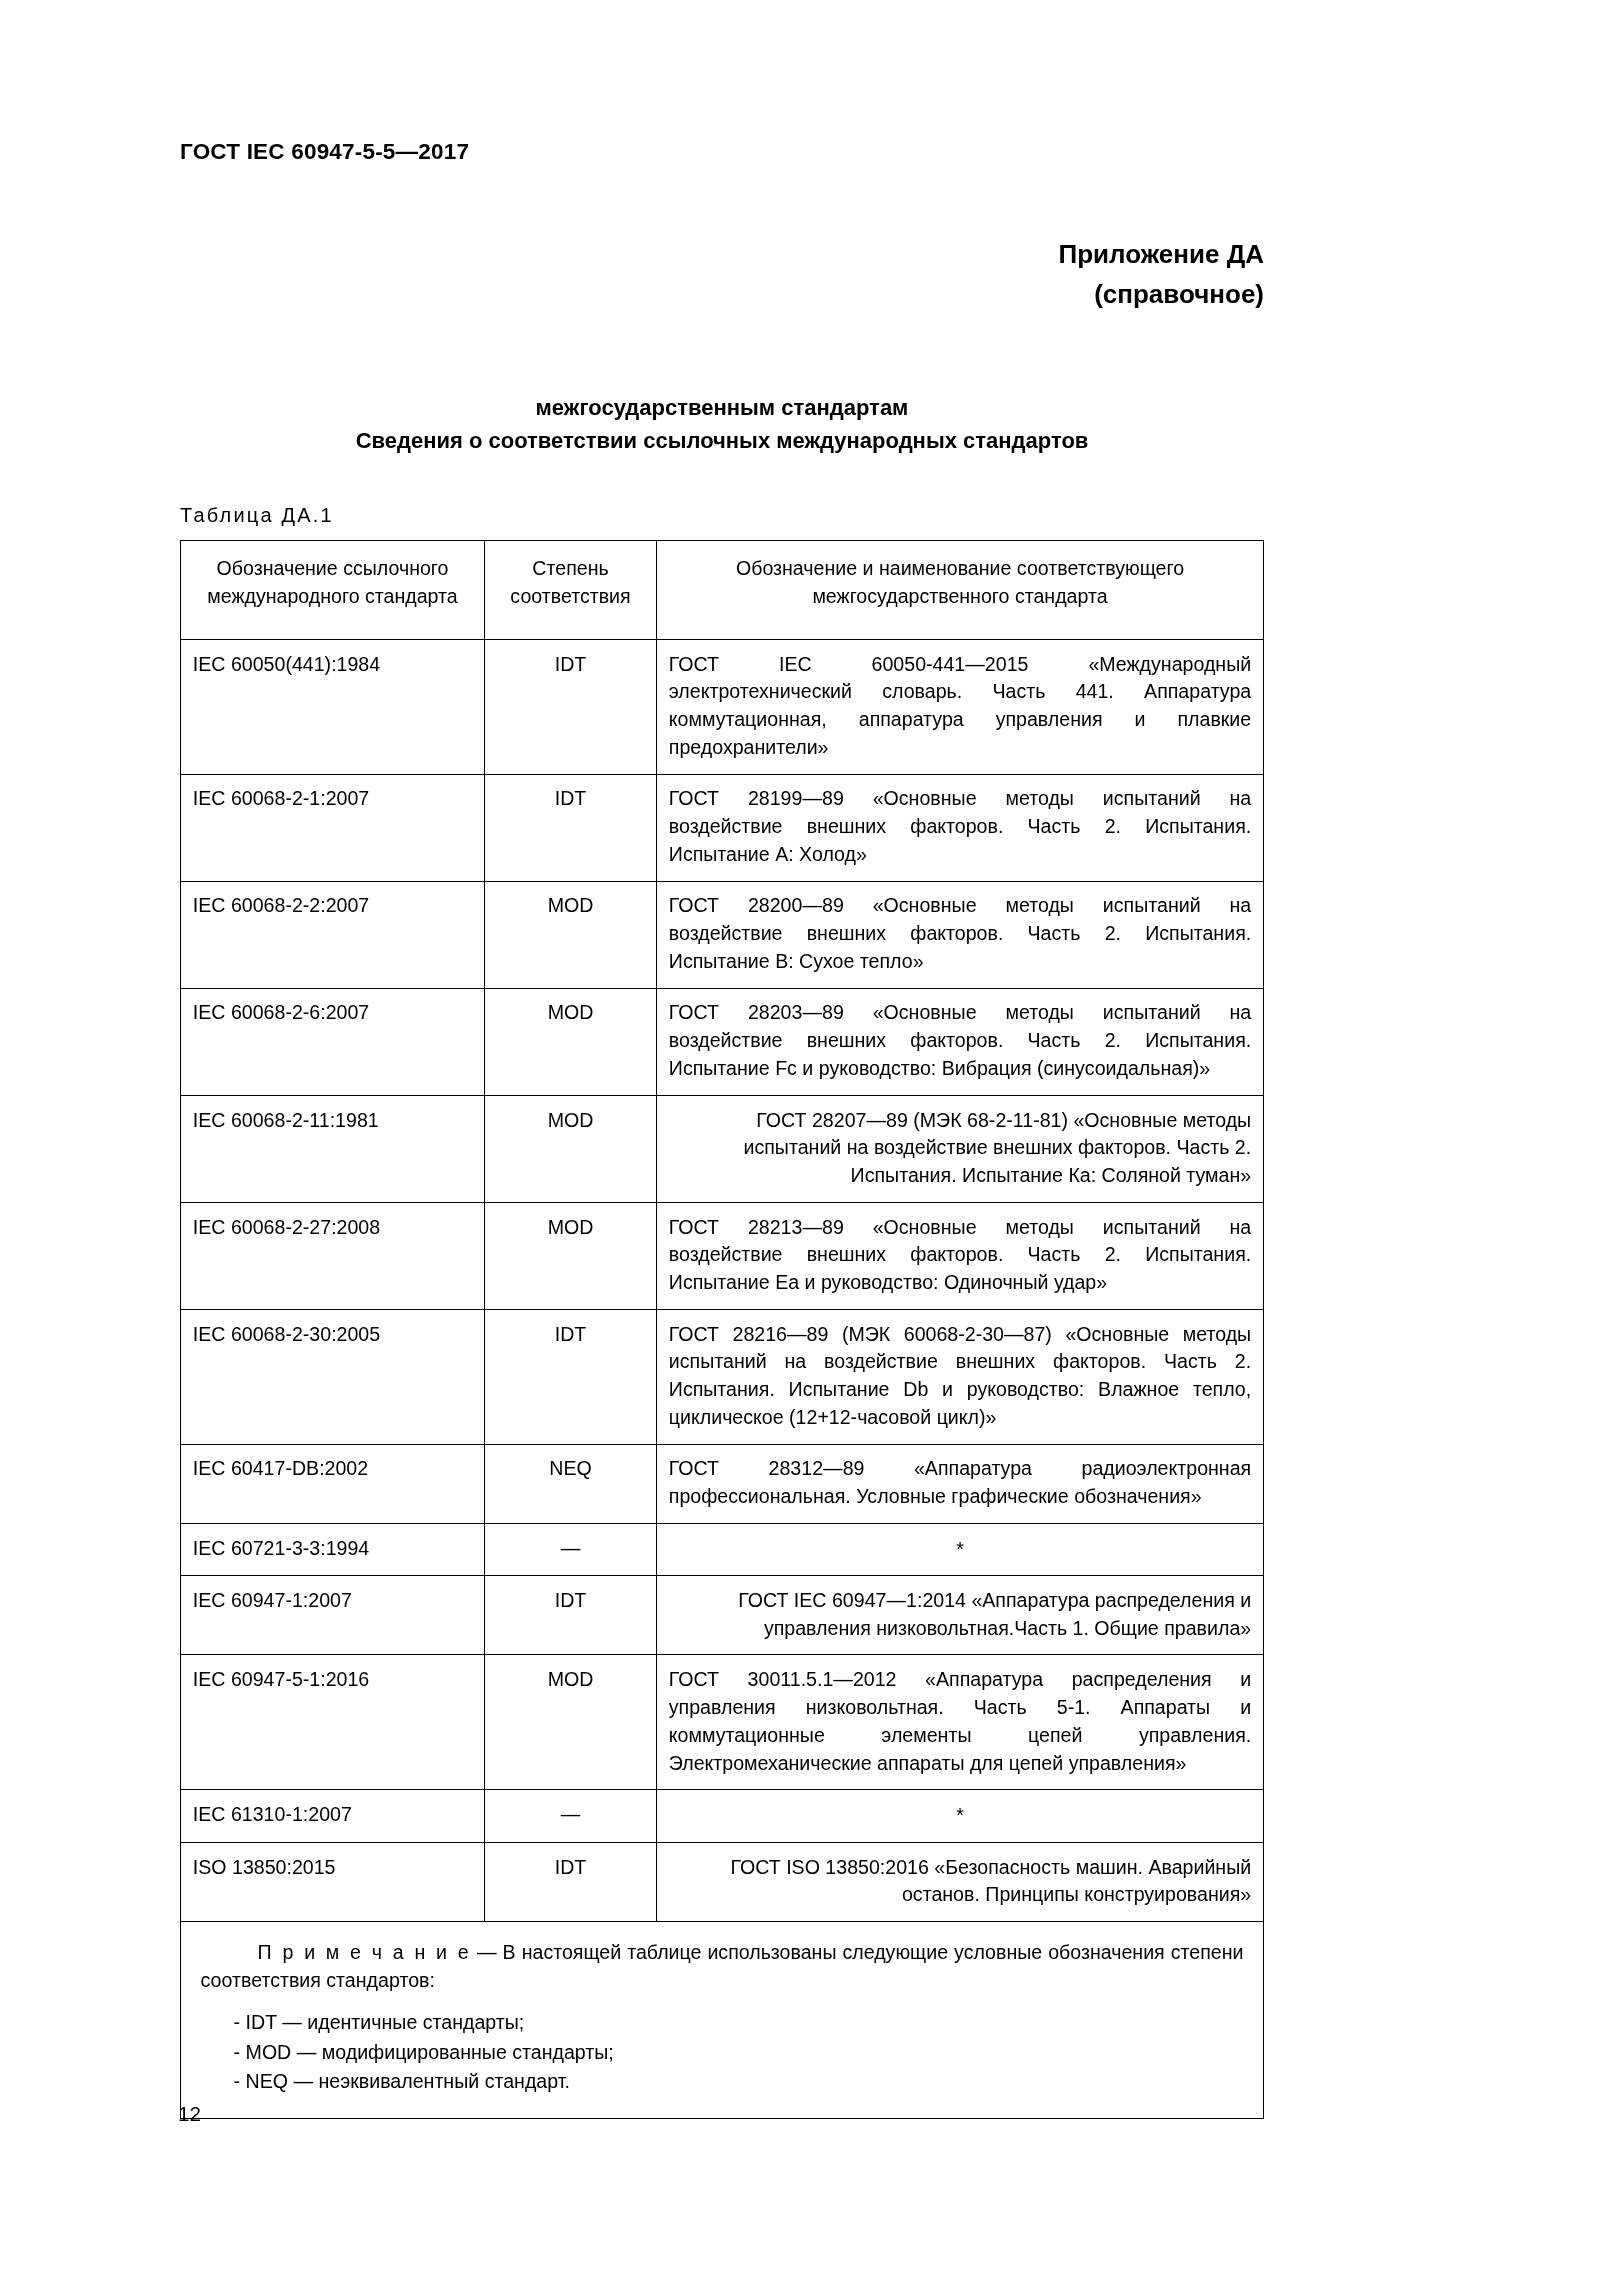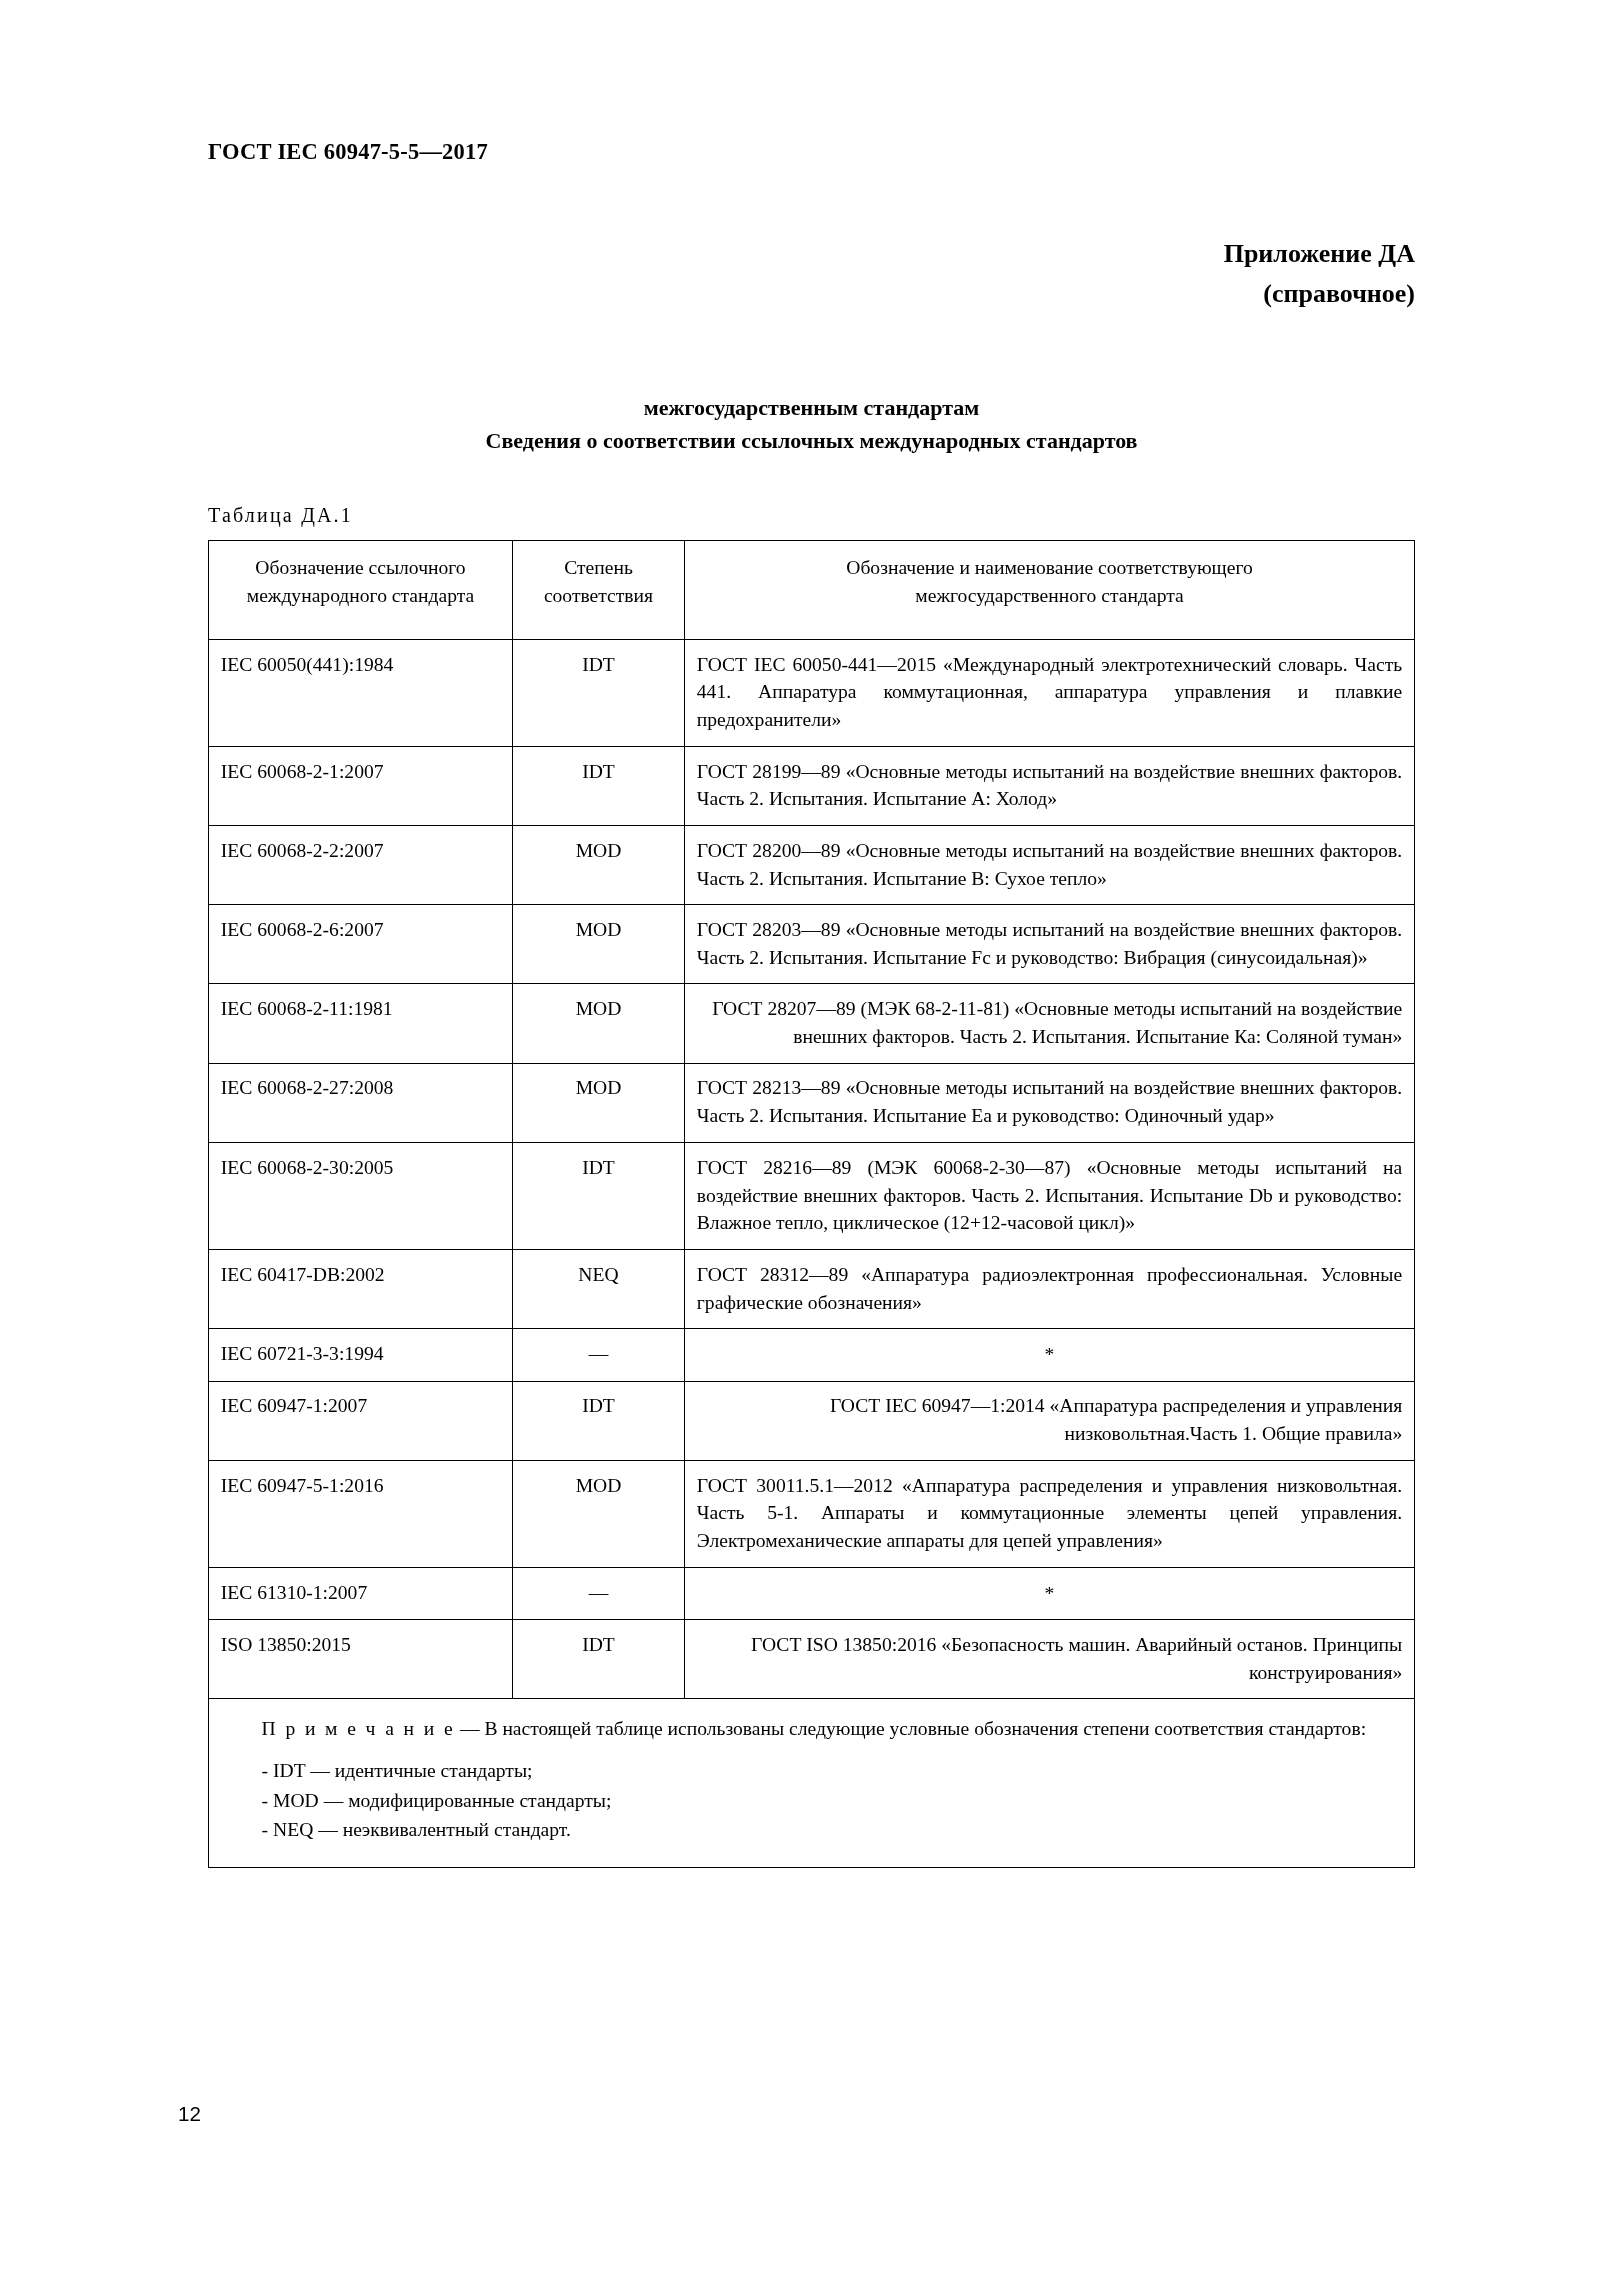--- a/index.html
+++ b/index.html
@@ -16,24 +16,23 @@
     position: relative;
     width: 1621px;
     height: 2293px;
     margin: 0 auto;
     background: #ffffff;
     box-sizing: border-box;
     overflow: hidden;
   }
   .content {
     position: absolute;
-    left: 208px;
+    left: 180px;
     top: 139px;
-    width: 1207px;
-    font-family: Liberation Serif, serif;
+    width: 1084px;
   }
   .doc-header {
     font-size: 22.5px;
     font-weight: bold;
     letter-spacing: 0.2px;
     margin: 0 0 0 0;
   }
   .annex-block {
     text-align: right;
     margin-top: 69px;
@@ -115,20 +114,21 @@
     text-align: justify;
   }
   .notes-cell p.footnote {
     text-indent: 33px;
   }
   .notes-cell p.note {
     text-indent: 33px;
   }
   .notes-cell p.note .note-label {
     letter-spacing: 2.4px;
+    margin-left: 24px;
   }
   .notes-cell ul {
     margin: 0;
     padding: 0;
     list-style: none;
   }
   .notes-cell ul li {
     margin: 0 0 1px 0;
     padding-left: 33px;
   }

